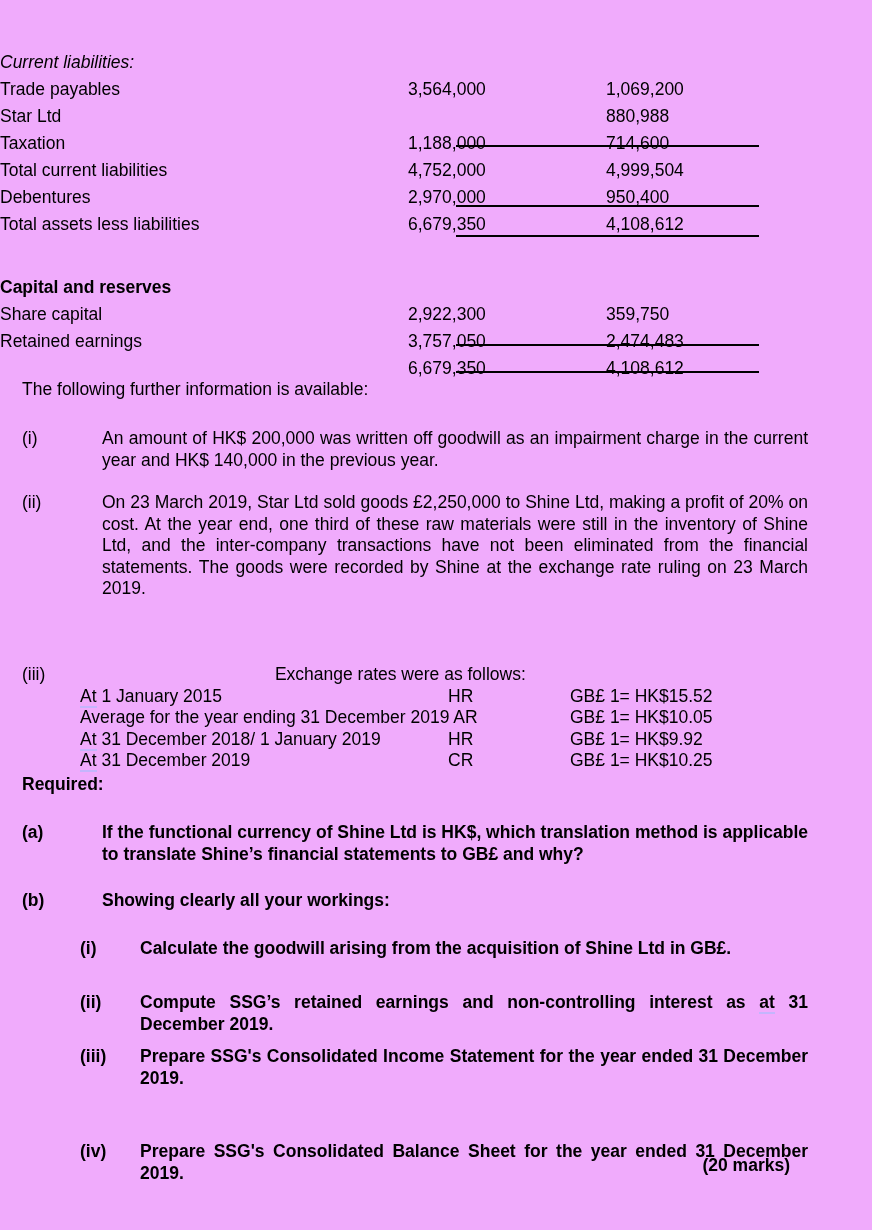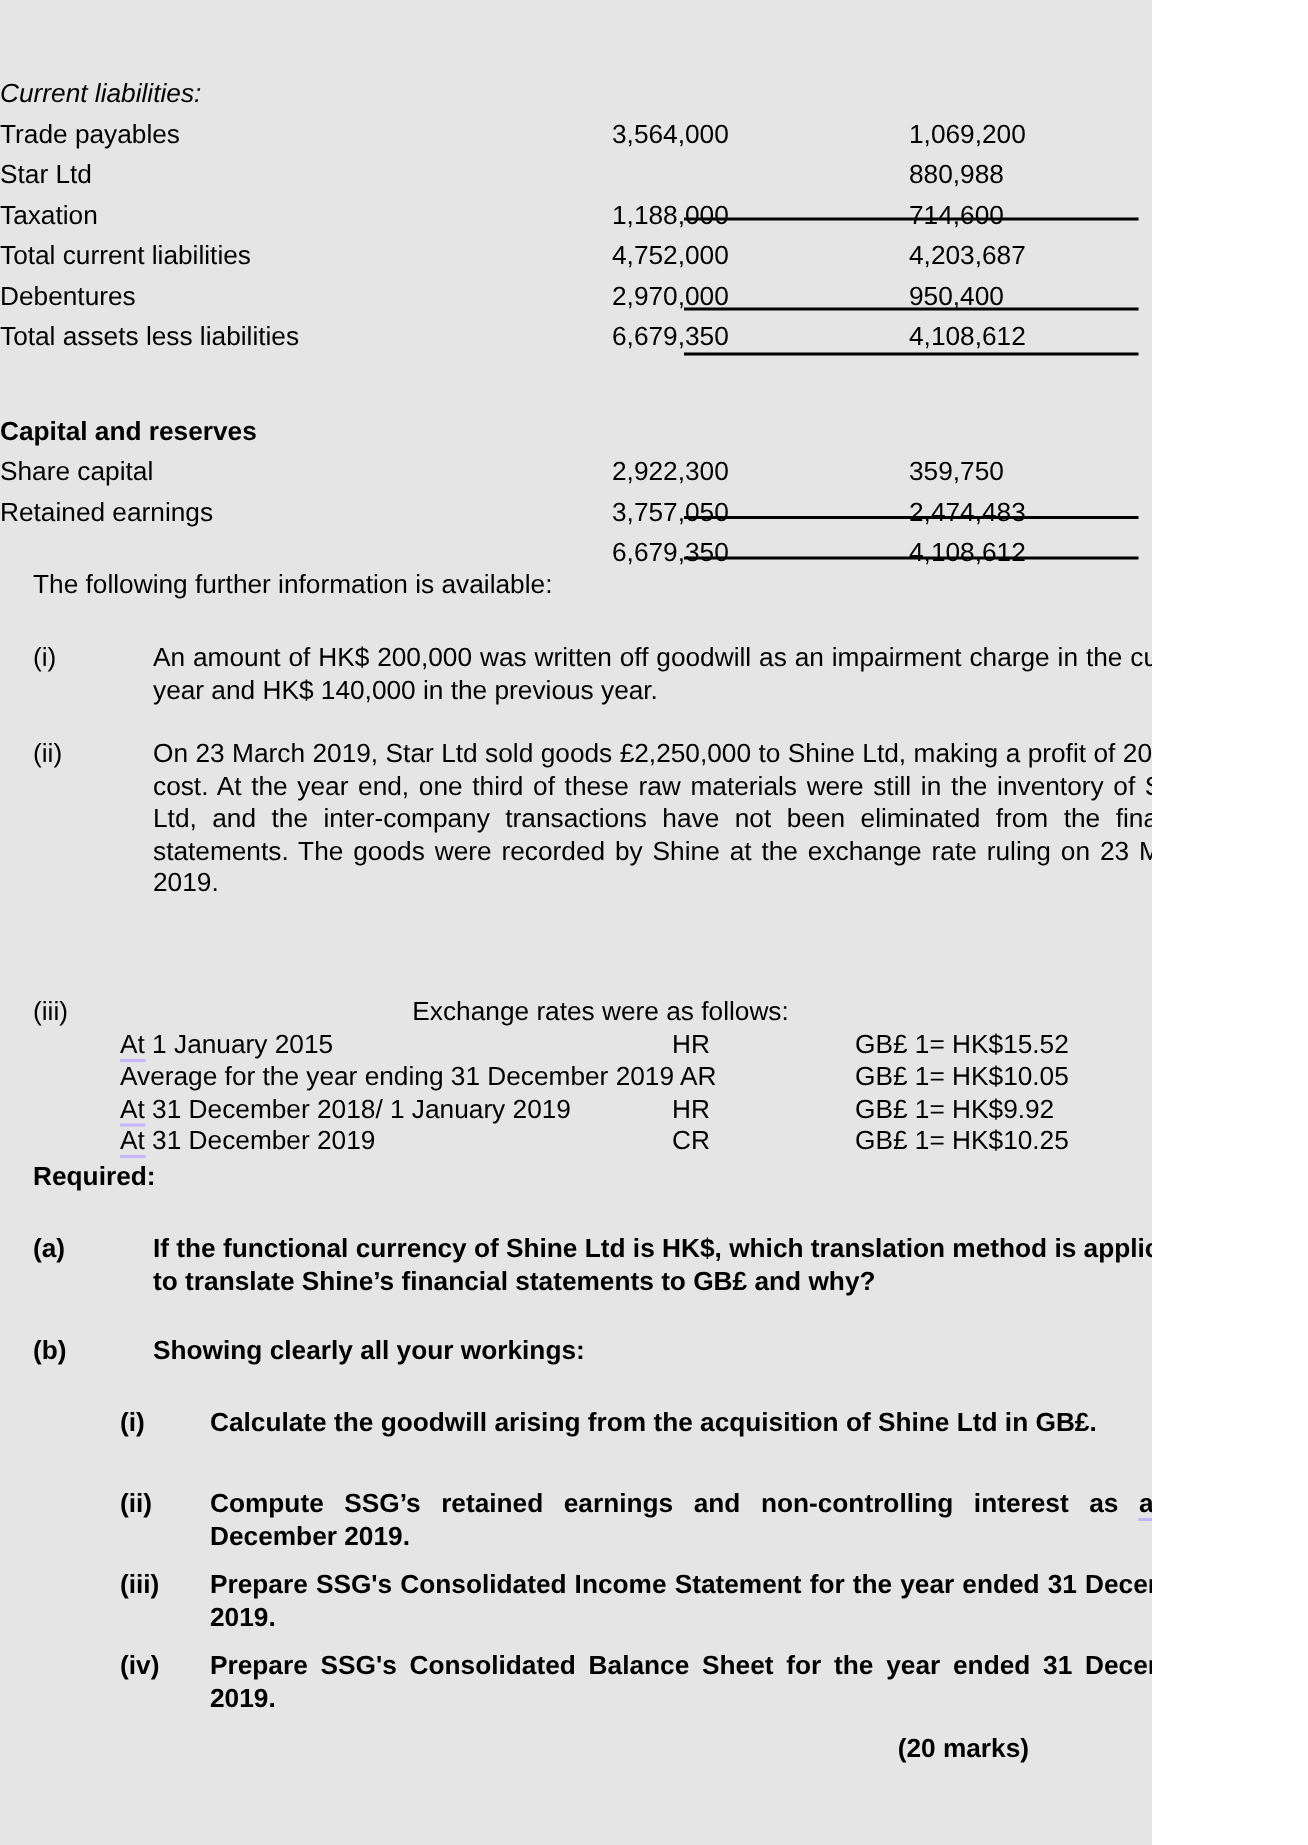--- a/index.html
+++ b/index.html
@@ -7,23 +7,23 @@
     margin: 0;
     padding: 0;
     background: #ffffff;
   }
   body {
     font-family: "Liberation Sans", sans-serif;
     color: #000000;
   }
   .page {
     position: relative;
-    width: 768px;
+    width: 872px;
     height: 1230px;
-    background: #e5e5e5;
+    background: #f0abfc;
     overflow: hidden;
     box-sizing: border-box;
   }
 
   
   .fs-block {
     position: absolute;
     left: 0;
     top: 44px;
     width: 872px;
@@ -191,21 +191,21 @@
       </tr>
       <tr>
         <td class="lbl">Taxation</td>
         <td class="num c1">1,188,000</td>
         <td class="num c2">714,600</td>
         <td class="pad"></td>
       </tr>
       <tr>
         <td class="lbl">Total current liabilities</td>
         <td class="num c1">4,752,000</td>
-        <td class="num c2">4,203,687</td>
+        <td class="num c2">4,999,504</td>
         <td class="pad"></td>
       </tr>
       <tr>
         <td class="lbl">Debentures</td>
         <td class="num c1">2,970,000</td>
         <td class="num c2">950,400</td>
         <td class="pad"></td>
       </tr>
       <tr>
         <td class="lbl">Total assets less liabilities</td>
@@ -321,20 +321,20 @@
   <div class="sub" style="left:80px; top:992px; width:728px;">
     <span class="marker">(ii)</span>
     <span class="body"><span>Compute SSG’s retained earnings and non-controlling interest as </span><span class="gm">at</span><span> 31 December 2019.</span></span>
   </div>
 
   <div class="sub" style="left:80px; top:1046px; width:728px;">
     <span class="marker">(iii)</span>
     <span class="body">Prepare SSG's Consolidated Income Statement for the year ended 31 December 2019.</span>
   </div>
 
-  <div class="sub" style="left:80px; top:1100px; width:728px;">
+  <div class="sub" style="left:80px; top:1141px; width:728px;">
     <span class="marker">(iv)</span>
     <span class="body">Prepare SSG's Consolidated Balance Sheet for the year ended 31 December 2019.</span>
   </div>
 
   <div class="marks" style="right:82px; top:1155px;">(20 marks)</div>
 
 </div>
 
 </body></html>

